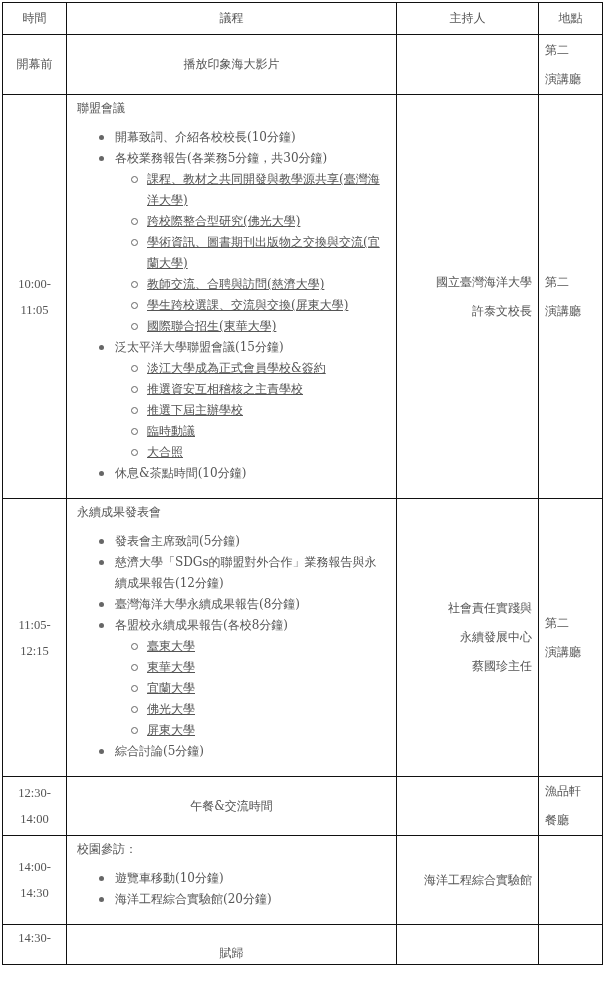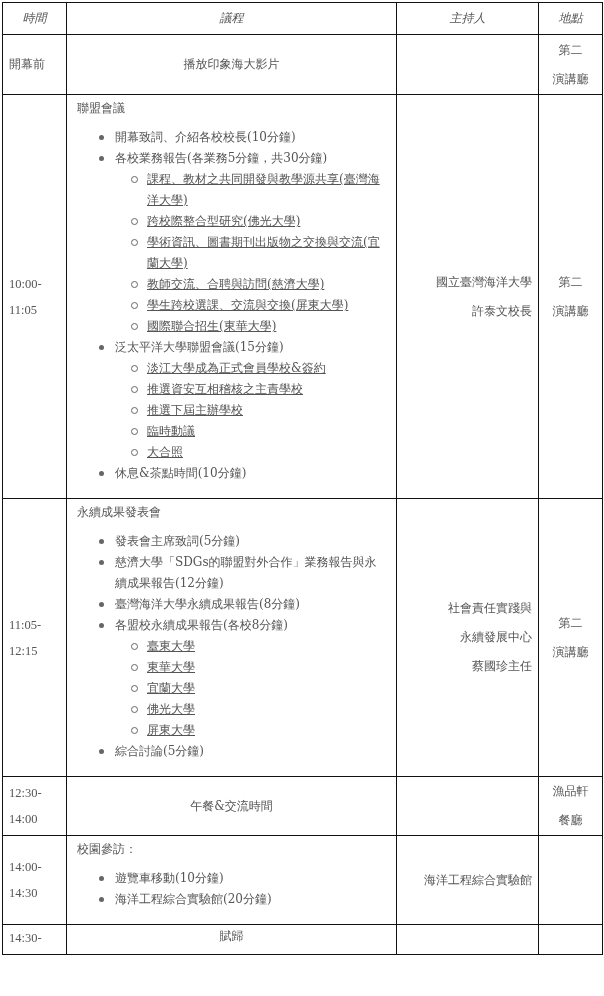--- a/index.html
+++ b/index.html
@@ -24,24 +24,24 @@
       width: 600px;
     }
     table.agenda td, table.agenda th {
       border: 1.5px solid #111111;
       padding: 0 6px;
       vertical-align: middle;
       font-weight: normal;
       color: #555555;
       line-height: 21px;
     }
-    .c-time { width: 52px; font-family: "Liberation Serif", serif; font-size: 12.5px; }
+    .c-time { width: 52px; text-align: center; font-family: "Liberation Serif", serif; font-size: 12.5px; }
     .c-host { width: 130px; text-align: right; }
-    .c-loc { width: 51px; text-align: center; }
-    th { height: 31px; font-style: italic; }
+    .c-loc { width: 51px; }
+    th { height: 31px; }
     .center { text-align: center; }
     .host-line, .loc-line { display: block; line-height: 29px; }
     .agenda-cell { vertical-align: top !important; padding-top: 2px !important; padding-bottom: 6px !important; }
     .section-title { line-height: 22px; margin: 0 0 8px 4px; }
     ul.l1 { list-style: none; margin: 8px; padding: 0 0 0 18px; }
     ul.l1 > li { position: relative; padding-left: 16px; line-height: 21px; }
     ul.l1 > li > .bullet {
       position: absolute; left: 0; top: 8px;
       width: 5px; height: 5px; border-radius: 50%;
       background: #666666;
@@ -188,18 +188,18 @@
       <td class="c-host">
         <span class="host-line">海洋工程綜合實驗館</span>
       </td>
       <td class="c-loc"></td>
     </tr>
 
     <tr style="height:30px">
       <td class="c-time" style="vertical-align:top;padding-top:3px;">
         <span>14:30-</span>
       </td>
-      <td class="center" style="vertical-align:top;padding-top:1px;">賦歸</td>
+      <td class="center" style="vertical-align:top;padding-top:18px;">賦歸</td>
       <td class="c-host"></td>
       <td class="c-loc"></td>
     </tr>
   </tbody>
 </table>
 
 </body></html>

